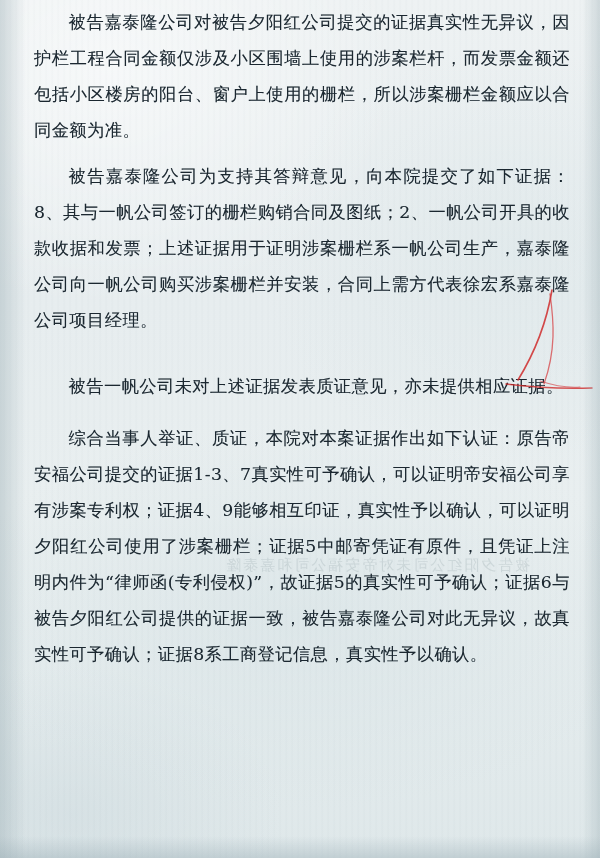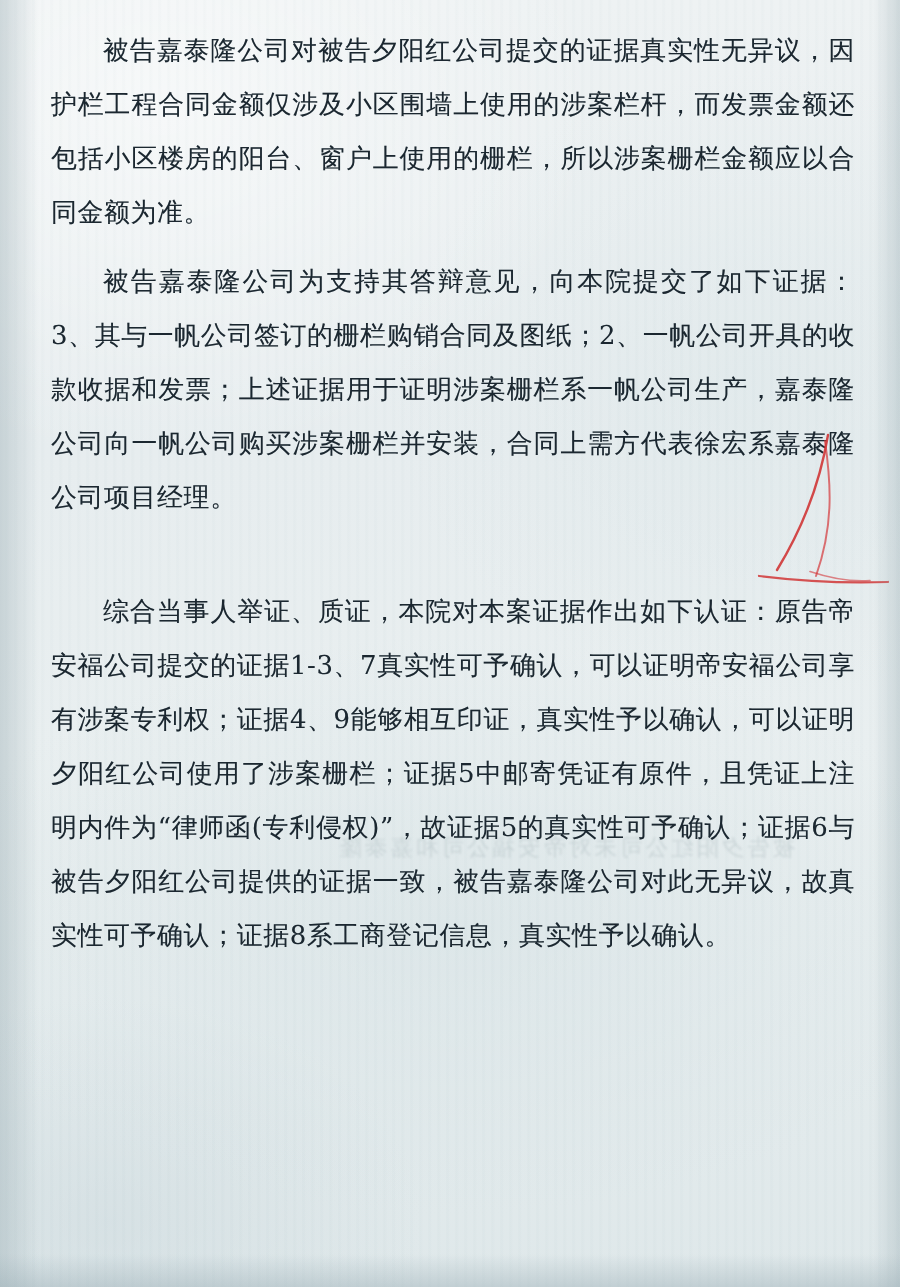--- a/index.html
+++ b/index.html
@@ -54,21 +54,21 @@
     color: rgba(120,140,145,0.20);
     transform: scaleX(-1);
     filter: blur(0.6px);
     pointer-events: none;
     white-space: nowrap;
   }
 
   #doc {
     position: absolute;
     inset: 0;
-    padding: 16px 30px 10px 34px;
+    padding: 4px 30px 10px 34px;
     box-sizing: border-box;
   }
 
   .para {
     font-size: 17.3px;
     line-height: 36px;
     color: #1b2730;
     text-align: justify;
     text-justify: inter-ideograph;
     margin: 0 0 6px 0;
@@ -116,24 +116,25 @@
 <body>
 
 <div id="page">
   <div id="grain"></div>
 
   <div id="ghost">被告夕阳红公司未对帝安福公司和嘉泰隆</div>
 
   <div id="doc">
     <p class="para">被告嘉泰隆公司对被告夕阳红公司提交的证据真实性无异议，因护栏工程合同金额仅涉及小区围墙上使用的涉案栏杆，而发票金额还包括小区楼房的阳台、窗户上使用的栅栏，所以涉案栅栏金额应以合同金额为准。</p>
     <div class="gap-sm"></div>
-    <p class="para">被告嘉泰隆公司为支持其答辩意见，向本院提交了如下证据：3、其与一帆公司签订的栅栏购销合同及图纸；2、一帆公司开具的收款收据和发票；上述证据用于证明涉案栅栏系一帆公司生产，嘉泰隆公司向一帆公司购买涉案栅栏并安装，合同上需方代表徐宏系嘉泰隆公司项目经理。</p>
+    <p class="para">被告嘉泰隆公司为支持其答辩意见，向本院提交了如下证据：8、其与一帆公司签订的栅栏购销合同及图纸；2、一帆公司开具的收款收据和发票；上述证据用于证明涉案栅栏系一帆公司生产，嘉泰隆公司向一帆公司购买涉案栅栏并安装，合同上需方代表徐宏系嘉泰隆公司项目经理。</p>
     <div class="gap-sm"></div>
     <div class="gap-md"></div>
     <div class="gap-md"></div>
+    <p class="para">被告一帆公司未对上述证据发表质证意见，亦未提供相应证据。</p>
     <div class="gap-md"></div>
     <p class="para">综合当事人举证、质证，本院对本案证据作出如下认证：原告帝安福公司提交的证据1-3、7真实性可予确认，可以证明帝安福公司享有涉案专利权；证据4、9能够相互印证，真实性予以确认，可以证明夕阳红公司使用了涉案栅栏；证据5中邮寄凭证有原件，且凭证上注明内件为“律师函(专利侵权)”，故证据5的真实性可予确认；证据6与被告夕阳红公司提供的证据一致，被告嘉泰隆公司对此无异议，故真实性可予确认；证据8系工商登记信息，真实性予以确认。</p>
   </div>
 
   <div id="annotation">
     <svg width="96" height="130" viewBox="0 0 96 130" xmlns="http://www.w3.org/2000/svg">
       <path d="M52 2 C48 26, 40 56, 18 92" stroke="#cf2b2b" stroke-width="1.6" fill="none" stroke-linecap="round" opacity="0.85"></path>
       <path d="M50 6 C54 34, 56 62, 44 96" stroke="#d4373a" stroke-width="1.3" fill="none" stroke-linecap="round" opacity="0.7"></path>
       <path d="M6 96 C30 99, 64 101, 92 100" stroke="#cf2b2b" stroke-width="1.5" fill="none" stroke-linecap="round" opacity="0.8"></path>
       <path d="M40 93 C52 97, 66 100, 80 99" stroke="#d4373a" stroke-width="1.1" fill="none" stroke-linecap="round" opacity="0.6"></path>

